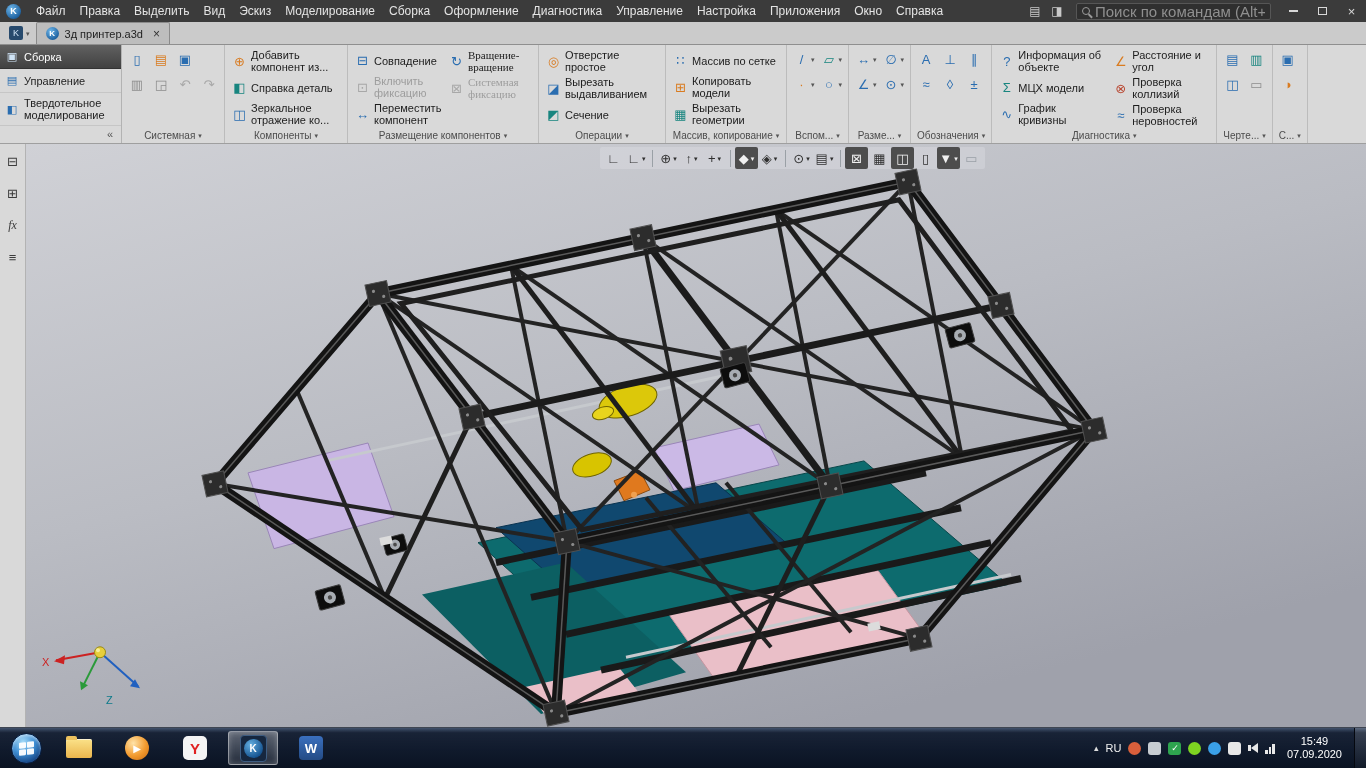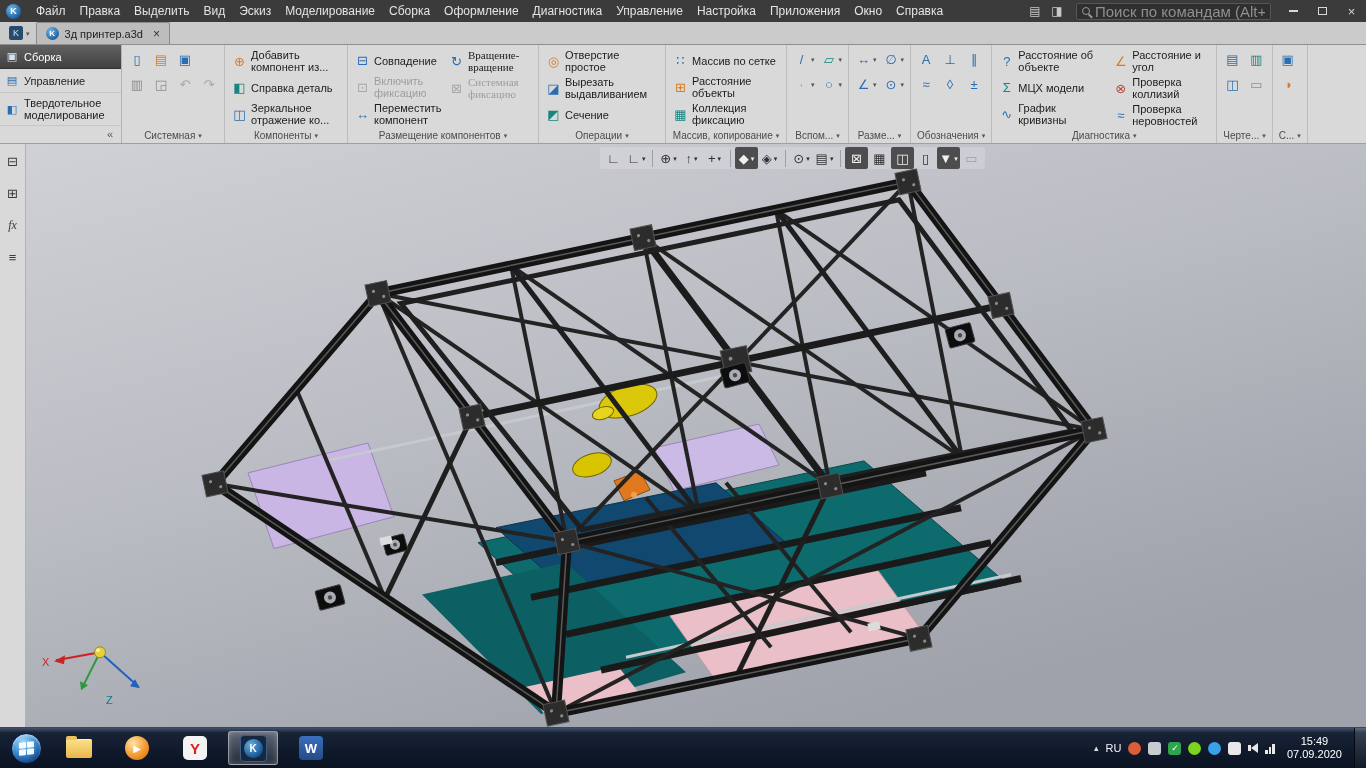--- a/index.html
+++ b/index.html
@@ -299,25 +299,25 @@
 
       <div class="rgroup g-mass">
         <div class="rg-c">
             <div class="rg-col">
           <button class="rbtn">
                 <span class="ic c-blue">∷</span>
                 <span class="txt">Массив по сетке</span>
               </button>
           <button class="rbtn">
                 <span class="ic c-orange">⊞</span>
-                <span class="txt">Расстояние объекты</span>
+                <span class="txt">Копировать модели</span>
               </button>
           <button class="rbtn">
                 <span class="ic c-teal">▦</span>
-                <span class="txt">Коллекция фиксацию</span>
+                <span class="txt">Вырезать геометрии</span>
               </button>
         </div>
           </div>
         <div class="rg-label">
             <span>Массив, копирование</span>
             <span class="caret">▾</span>
           </div>
       </div>
 
       <div class="rgroup">
@@ -407,21 +407,21 @@
             <span>Обозначения</span>
             <span class="caret">▾</span>
           </div>
       </div>
 
       <div class="rgroup g-diag">
         <div class="rg-c">
           <div class="rg-col colA">
             <button class="rbtn">
                 <span class="ic c-blue">?</span>
-                <span class="txt">Расстояние об объекте</span>
+                <span class="txt">Информация об объекте</span>
               </button>
             <button class="rbtn">
                 <span class="ic c-teal">Σ</span>
                 <span class="txt">МЦХ модели</span>
               </button>
             <button class="rbtn">
                 <span class="ic c-blue">∿</span>
                 <span class="txt">График кривизны</span>
               </button>
           </div>

